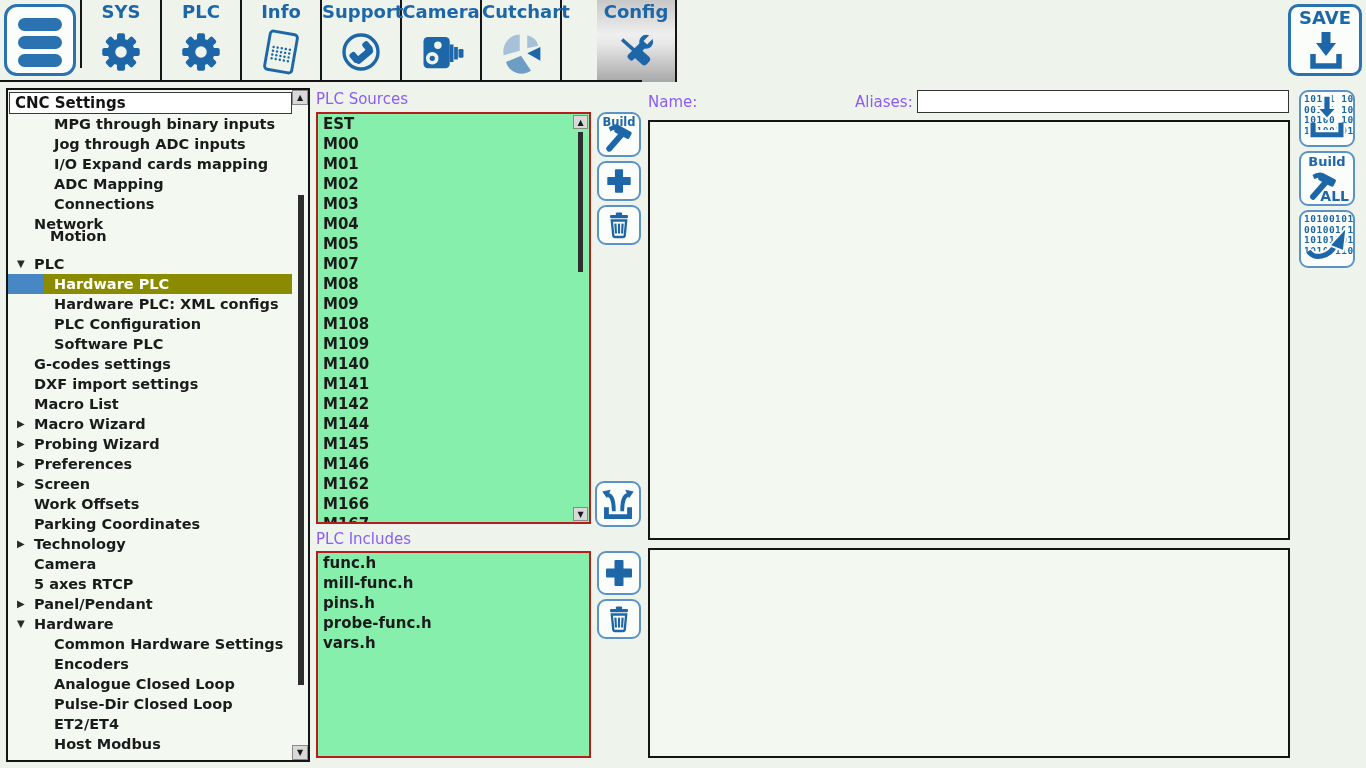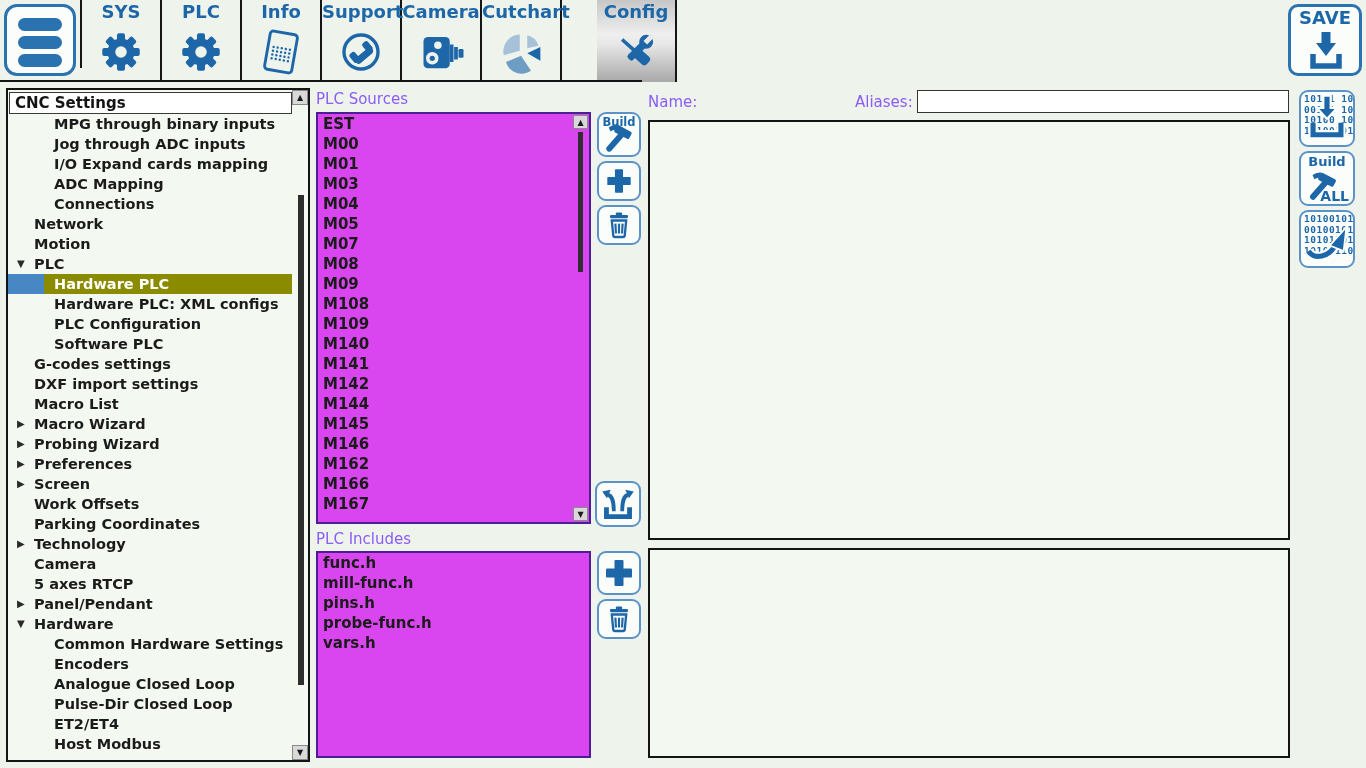--- a/index.html
+++ b/index.html
@@ -47,21 +47,21 @@
   .sb-btn { position:absolute; background:#d9d9d9; border:1px solid #8a8a8a;
     display:flex; align-items:center; justify-content:center; font-size:8px; color:#1a1a1a; cursor:pointer; }
   #side-sb-up { right:0; top:0; width:16px; height:15px; }
   #side-sb-down { right:0; bottom:0; width:16px; height:15px; }
   #side-sb-thumb { position:absolute; right:4px; top:105px; width:6px; height:490px; background:#2e2e2e; cursor:pointer; }
 
   
   .section-label { position:absolute; font-size:15px; color:#8b5cf6; }
   #sources-label { left:316px; top:90px; }
   #includes-label { left:316px; top:530px; }
-  .listbox { position:absolute; left:316px; width:275px; background:#d946ef; border:2px solid #4c1d95; overflow:hidden; }
+  .listbox { position:absolute; left:316px; width:275px; background:#86efac; border:2px solid #b91c1c; overflow:hidden; }
   #sources-box { top:112px; height:412px; }
   #includes-box { top:551px; height:207px; }
   .list-item { height:20px; line-height:20px; padding-left:5px; font-size:15px;
     font-weight:bold; color:#1b1b1b; white-space:nowrap; cursor:pointer; }
   #src-sb-up { right:1px; top:1px; width:15px; height:14px; }
   #src-sb-down { right:1px; bottom:1px; width:15px; height:14px; }
   #src-sb-thumb { position:absolute; right:6px; top:18px; width:5px; height:140px; background:#2e2e2e; }
 
   .icon-btn { position:absolute; background:#fbfdfa; border:2px solid #5b93c7; border-radius:9px; cursor:pointer; }
   .icon-btn svg { position:absolute; left:0; top:0; width:100%; height:100%; }
@@ -259,21 +259,21 @@
         </div>
         <div class="tree-row lv2" style="top: 60px;">
           <span class="lbl">ADC Mapping</span>
         </div>
         <div class="tree-row lv2" style="top: 80px;">
           <span class="lbl">Connections</span>
         </div>
         <div class="tree-row lv1" style="top: 100px;">
           <span class="lbl">Network</span>
         </div>
-        <div class="tree-row lv1" style="top: 120px;">
+        <div class="tree-row lv1" style="top: 112px; margin-left: 16px;">
           <span class="lbl">Motion</span>
         </div>
         <div class="tree-row lv1" style="top: 140px;">
           <span class="tree-arrow">▼</span>
           <span class="lbl">PLC</span>
         </div>
         <div class="tree-row lv2 selected" style="top: 160px;">
           <span class="sel-indent"></span>
           <span class="sel-bg"></span>
           <span class="lbl">Hardware PLC</span>
@@ -359,20 +359,21 @@
     <div id="side-sb-thumb"></div>
     <div id="side-sb-down" class="sb-btn">▼</div>
   </div>
 
   <div id="sources-label" class="section-label">PLC Sources</div>
   <div id="sources-box" class="listbox">
     <div id="sources-items">
         <div class="list-item">EST</div>
         <div class="list-item">M00</div>
         <div class="list-item">M01</div>
+        <div class="list-item">M02</div>
         <div class="list-item">M03</div>
         <div class="list-item">M04</div>
         <div class="list-item">M05</div>
         <div class="list-item">M07</div>
         <div class="list-item">M08</div>
         <div class="list-item">M09</div>
         <div class="list-item">M108</div>
         <div class="list-item">M109</div>
         <div class="list-item">M140</div>
         <div class="list-item">M141</div>

